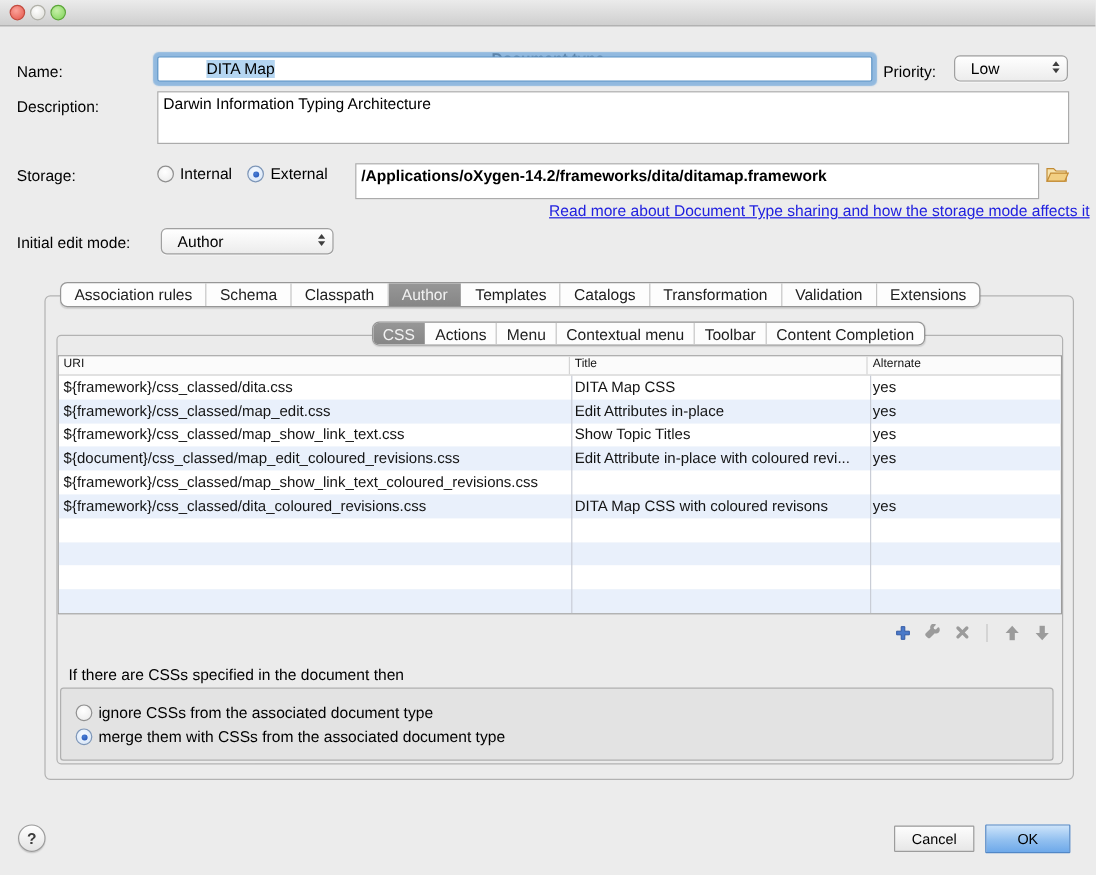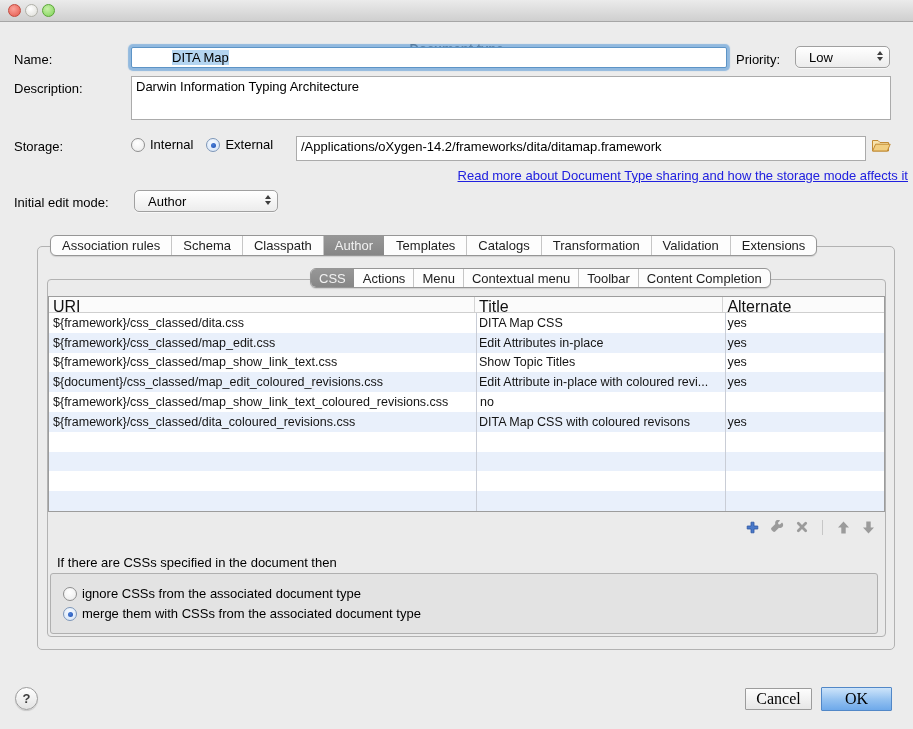--- a/index.html
+++ b/index.html
@@ -95,21 +95,21 @@
   .tab + .tab{border-left:1px solid #c6c6c6;}
   .tab.selected{background:linear-gradient(#979797,#868686);color:#f2f2f2;}
   .tab.selected + .tab{border-left-color:transparent;}
 
   
   .css-table{
     position:absolute;left:48px;top:296px;width:837px;height:216px;
     border:1px solid #9c9c9c;background:#fff;box-sizing:border-box;overflow:hidden;
   }
   .thead{display:flex;height:16px;background:#fbfbfb;border-bottom:1px solid #cfcfcf;box-sizing:border-box;}
-  .th{font-size:16px;color:#111;padding:1px 0 0 4px;box-sizing:border-box;border-right:1px solid #d4d4d4;white-space:nowrap;overflow:hidden;}
+  .th{font-size:10px;color:#111;padding:1px 0 0 4px;box-sizing:border-box;border-right:1px solid #d4d4d4;white-space:nowrap;overflow:hidden;}
   .th:last-child{border-right:none;}
   .tbody{position:relative;}
   .tr{display:flex;height:19.8px;align-items:center;}
   .tr:nth-child(even){background:#e9f0fb;}
   .td{font-size:12.5px;color:#141414;padding-left:4px;box-sizing:border-box;white-space:nowrap;overflow:hidden;height:100%;display:flex;align-items:center;}
   .col-line{position:absolute;top:0;bottom:0;width:1px;background:#c9cdd6;}
 
   
   .tbl-toolbar{
     position:absolute;left:48px;top:517px;width:837px;height:20px;
@@ -127,22 +127,22 @@
 
   
   .help-btn{
     position:absolute;left:15px;top:687px;width:23px;height:23px;border-radius:50%;
     background:linear-gradient(#ffffff,#e3e3e3);border:1px solid #9c9c9c;box-sizing:border-box;
     display:flex;align-items:center;justify-content:center;
     font-size:13px;font-weight:bold;color:#3c3c3c;
     box-shadow:0 1px 1px rgba(0,0,0,.15);
   }
   .btn{
-    position:absolute;box-sizing:border-box;border-radius:1px;font-size:16px;color:#000;
-    display:flex;align-items:center;justify-content:center;cursor:default;font-family:Liberation Serif, serif;
+    position:absolute;box-sizing:border-box;border-radius:1px;font-size:12px;color:#000;
+    display:flex;align-items:center;justify-content:center;cursor:default;
   }
   .btn.cancel{
     left:745px;top:688px;width:67px;height:22px;
     background:linear-gradient(#fdfdfd,#e7e7e7);border:1px solid #9c9c9c;
   }
   .btn.ok{
     left:821px;top:687px;width:71px;height:24px;
     background:linear-gradient(#cde4fa 0%,#92c0f0 55%,#6ea9ea 100%);
     border:1px solid #5187c7;
   }
@@ -179,21 +179,21 @@
 <div style="position:absolute;left:131px;top:137px;display:flex;gap:13px;" id="storage-radios">
     <span class="radio-item">
       <span class="radio"></span>
       <span>Internal</span>
     </span>
     <span class="radio-item">
       <span class="radio checked"></span>
       <span>External</span>
     </span>
   </div>
-<div class="field" style="left:296px;top:136px;width:570px;height:25px;border-color:#ababab;">
+<div class="field" style="left:296px;top:136px;width:570px;height:30px;border-color:#ababab;font-weight:bold;">
   <span class="inner">/Applications/oXygen-14.2/frameworks/dita/ditamap.framework</span>
 </div>
 <div style="position:absolute;left:870px;top:135px;width:22px;height:20px;display:flex;align-items:center;justify-content:center;">
   <svg width="20" height="16" viewBox="0 0 20 16">
     <path d="M1.5 3.5 h5.5 l2 2 h8.5 v8.5 h-16 z" fill="#f7e3ad" stroke="#c28b35" stroke-width="1"></path>
     <path d="M4.6 7.2 h14.6 l-2.9 6.8 H1.6 z" fill="#f2cf82" stroke="#c28b35" stroke-width="1"></path>
   </svg>
 </div>
 
 <a class="link" style="top:168px;right:5px;">Read more about Document Type sharing and how the storage mode affects it</a>
@@ -254,21 +254,20 @@
         <div class="td" style="width: 249px;">Show Topic Titles</div>
         <div class="td" style="width: 161px;">yes</div>
       </div>
       <div class="tr">
         <div class="td" style="width: 427px;">${document}/css_classed/map_edit_coloured_revisions.css</div>
         <div class="td" style="width: 249px;">Edit Attribute in-place with coloured revi...</div>
         <div class="td" style="width: 161px;">yes</div>
       </div>
       <div class="tr">
         <div class="td" style="width: 427px;">${framework}/css_classed/map_show_link_text_coloured_revisions.css</div>
-        <div class="td" style="width: 161px;">no</div>
       </div>
       <div class="tr">
         <div class="td" style="width: 427px;">${framework}/css_classed/dita_coloured_revisions.css</div>
         <div class="td" style="width: 249px;">DITA Map CSS with coloured revisons</div>
         <div class="td" style="width: 161px;">yes</div>
       </div>
       <div class="tr">
         <div class="td" style="width: 427px;"></div>
         <div class="td" style="width: 249px;"></div>
         <div class="td" style="width: 161px;"></div>

